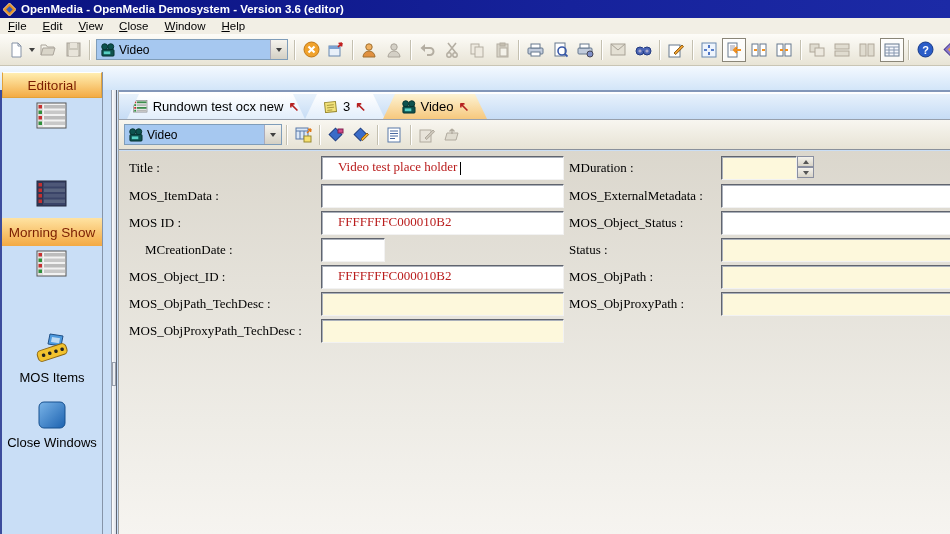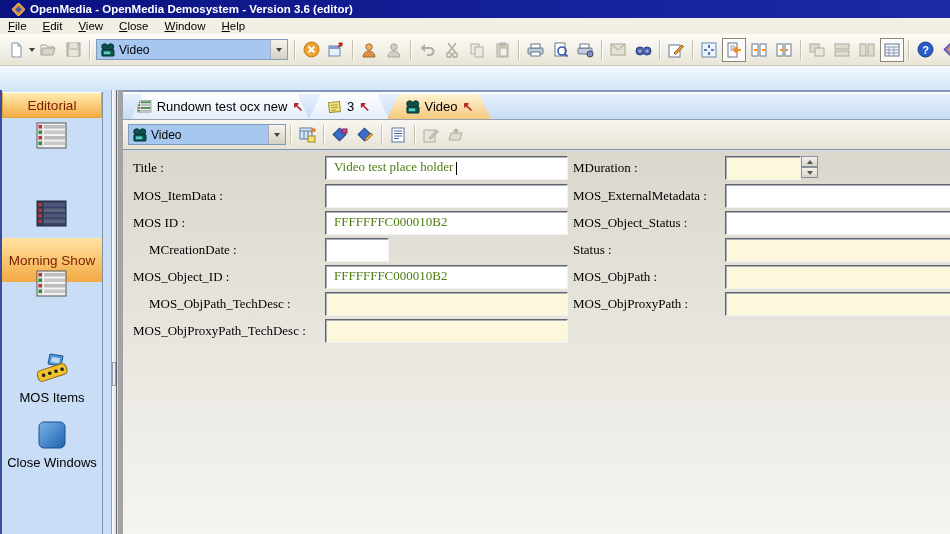--- a/index.html
+++ b/index.html
@@ -2,21 +2,21 @@
 <html><head>
 <meta charset="utf-8">
 <style>
   * { box-sizing: border-box; margin: 0; padding: 0; }
   html,body { width: 950px; height: 534px; overflow: hidden; }
   body { font-family: "Liberation Sans", sans-serif; background: #c9def6; position: relative; }
 
   
   .titlebar { position: absolute; left:0; top:0; width:950px; height:18px;
     background: linear-gradient(90deg,#0a1280,#16229b 60%,#1c2aa6);
-    color:#fff; font-weight:bold; font-size:11.5px; display:flex; align-items:center; gap:5px; padding-left:12px; }
+    color:#fff; font-weight:bold; font-size:11.5px; display:flex; align-items:center; gap:5px; padding-left:3px; }
   .appicon { width:13px; height:13px; flex:0 0 auto; }
 
   
   .menubar { position:absolute; left:0; top:18px; width:950px; height:16px;
     background:#f2efe5; display:flex; align-items:center; font-size:11.5px; color:#000; }
   .menu-item { display:inline-block; padding:1px 8px; cursor:default; }
   .menu-item::first-letter { text-decoration: underline; }
 
   
   .toolbar { position:absolute; left:0; top:34px; width:950px; height:32px;
@@ -37,62 +37,62 @@
   .cb-main { width:192px; margin:0 2px; }
   .cb-editor { width:158px; }
 
   
   .bluestrip { position:absolute; left:0; top:66px; width:950px; height:468px;
     background:linear-gradient(#f4f9ff,#bcd8f4 40px,#c9def6 80px); }
 
   .frame-left { position:absolute; left:0; top:90px; width:2px; bottom:0; background:#3c4c9c; }
 
   
-  .sidebar { position:absolute; left:2px; top:92px; width:101px; bottom:0;
+  .sidebar { position:absolute; left:2px; top:72px; width:101px; bottom:0;
     background:#c9def6; border-right:1px solid #8694a8; }
   .sidebar-header { position:absolute; left:0; top:0; width:100%; height:26px;
     background:linear-gradient(#ffeeb2,#f3ab44); border:1px solid #e2a23a; border-top-color:#fff;
     color:#7a1d00; font-size:13.5px; display:flex; align-items:center; justify-content:center; }
   .side-ic { position:absolute; left:50%; transform:translateX(-50%); }
   .side-lb { position:absolute; left:0; width:100%; text-align:center; font-size:13px; color:#000; line-height:15px; }
-  .side-hl { position:absolute; left:0; width:100%; height:44px;
+  .side-hl { position:absolute; left:0; width:100%; height:28px;
     background:linear-gradient(#ffe3a2,#f3a943); color:#7a1d00; font-size:13.5px;
     display:flex; align-items:center; justify-content:center; }
 
   
   .split-strip { position:absolute; left:103px; top:90px; width:15px; bottom:0; background:#c9def6; }
   .vscroll { position:absolute; right:1px; top:0; bottom:0; width:6px;
     background:linear-gradient(90deg,#ffffff,#d9dee8); border-left:1px solid #9aa2b0; border-right:1px solid #5d6472; }
   .vscroll-handle { position:absolute; left:0; right:0; top:272px; height:24px; background:#eceef2; border:1px solid #98a0ae; }
 
   
-  .main { position:absolute; left:118px; top:90px; right:0; bottom:0; border-left:5px solid #a3a3a3; overflow:hidden; }
+  .main { position:absolute; left:118px; top:90px; right:0; bottom:0; border-left:1px solid #a3a3a3; overflow:hidden; }
 
   .tabstrip { position:absolute; left:0; top:0; right:0; height:29px;
     background:linear-gradient(#eaf3fc,#c6dcf5); border-top:2px solid #8296b8;
     box-shadow: inset 0 2px 0 #fff; }
   .tab { position:absolute; bottom:0; height:25px;
     clip-path: polygon(12px 0, calc(100% - 12px) 0, 100% 100%, 0 100%);
     display:flex; align-items:center; justify-content:center; gap:5px;
     font-size:13px; color:#000; filter: drop-shadow(0 0 1px #92a6c4); }
   .tab.inactive { background:linear-gradient(#ffffff,#e2eefb); }
   .tab.active { background:linear-gradient(#fdf3d4,#f6c87d); }
   .red-arrow { color:#b51f1f; font-weight:bold; font-size:13px; line-height:1; }
 
   .editor-toolbar { position:absolute; left:0; top:29px; right:0; height:31px;
     background:linear-gradient(#f8f6f0,#e7e3d5); border-top:1px solid #98a0ac; border-bottom:1px solid #8a919c;
     display:flex; align-items:center; padding-left:5px; gap:1px; }
 
   
   .form { position:absolute; left:0; top:61px; right:0; bottom:0;
     background:linear-gradient(#dbd7cd,#eeece6 70%,#f6f4f0); overflow:hidden;font-family:Liberation Serif, serif; }
   .flabel { position:absolute; font-size:13px; color:#000; white-space:nowrap; }
-  .fld { position:absolute; height:24px; background:#fff; font-size:13px; color:#4d7c0f;
+  .fld { position:absolute; height:24px; background:#fff; font-size:13px; color:#b91c1c;
     border:1px solid; border-color:#60646e #f2f2f2 #f2f2f2 #60646e;
-    box-shadow: inset 1px 1px 0 #aab0ba; padding:2px 8px; white-space:nowrap; overflow:hidden; }
+    box-shadow: inset 1px 1px 0 #aab0ba; padding:2px 16px; white-space:nowrap; overflow:hidden; }
   .fld.ro { background:#fdf8dc; }
   .caret { display:inline-block; width:1px; height:13px; background:#000; vertical-align:middle; margin-left:3px; }
   .spinner { position:absolute; width:17px; height:22px; display:flex; flex-direction:column; }
   .spin-btn { flex:1; background:linear-gradient(#f4f2ec,#d8d4c8); border:1px solid #8a8fa0;
     display:flex; align-items:center; justify-content:center; }
   .tri-up { width:0; height:0; border-left:3px solid transparent; border-right:3px solid transparent; border-bottom:4px solid #555; }
   .tri-dn { width:0; height:0; border-left:3px solid transparent; border-right:3px solid transparent; border-top:4px solid #555; }
 </style>
 </head>
 <body>
@@ -504,21 +504,21 @@
 
     <div class="flabel" style="left:10px; top:64px;">MOS ID :</div>
     <div class="fld" style="left:202px; top:60px; width:243px;"><span>FFFFFFFC000010B2</span></div>
 
     <div class="flabel" style="left:26px; top:91px;">MCreationDate :</div>
     <div class="fld" style="left:202px; top:87px; width:64px;"><span></span></div>
 
     <div class="flabel" style="left:10px; top:118px;">MOS_Object_ID :</div>
     <div class="fld" style="left:202px; top:114px; width:243px;"><span>FFFFFFFC000010B2</span></div>
 
-    <div class="flabel" style="left:26px; top:145px;">MOS_ObjPath_TechDesc :</div>
+    <div class="flabel" style="left:10px; top:145px;">MOS_ObjPath_TechDesc :</div>
     <div class="fld ro" style="left:202px; top:141px; width:243px;"><span></span></div>
 
     <div class="flabel" style="left:10px; top:172px;">MOS_ObjProxyPath_TechDesc :</div>
     <div class="fld ro" style="left:202px; top:168px; width:243px;"><span></span></div>
 
     <div class="flabel" style="left:450px; top:9px;">MDuration :</div>
     <div class="fld ro" style="left:602px; top:5px; width:76px;"><span></span></div>
     <div class="spinner" style="left:678px; top:5px;">
       <div class="spin-btn">
           <span class="tri-up"></span>

